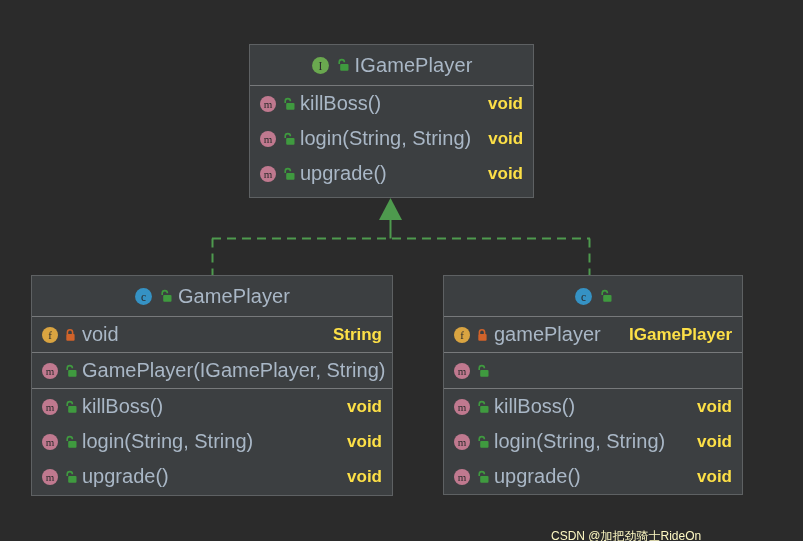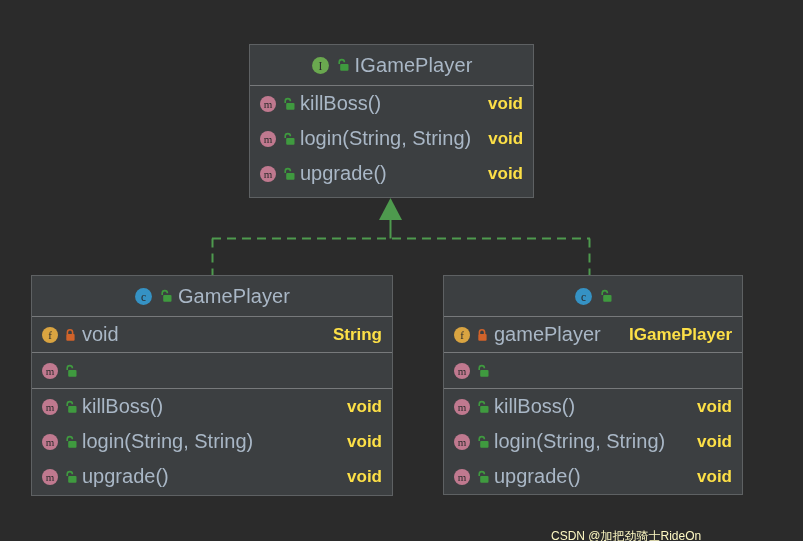--- a/index.html
+++ b/index.html
@@ -235,20 +235,21 @@
                 <circle cx="9" cy="9" r="8" fill="#c0798f"></circle>
                 <text x="9" y="12.8" text-anchor="middle" font-size="11" font-family="&quot;Liberation Serif&quot;, serif" fill="#2b2b2b">m</text>
               </svg>
             </span>
             <span class="icon">
               <svg width="13" height="14" viewBox="0 0 13 14">
                 <path d="M3.2 6 V4.2 A2.6 2.6 0 0 1 8.4 4.2" fill="none" stroke="#3f9a3f" stroke-width="1.6"></path>
                 <rect x="4.2" y="6.1" width="8.3" height="6.6" rx="1" fill="#3f9a3f"></rect>
               </svg>
             </span>
+            <span class="member-name">GamePlayer(IGamePlayer, String)</span>
           </div>
         </div>
         <div class="uml-section">
           <div class="uml-row">
             <span class="icon">
               <svg width="18" height="18" viewBox="0 0 18 18">
                 <circle cx="9" cy="9" r="8" fill="#c0798f"></circle>
                 <text x="9" y="12.8" text-anchor="middle" font-size="11" font-family="&quot;Liberation Serif&quot;, serif" fill="#2b2b2b">m</text>
               </svg>
             </span>

